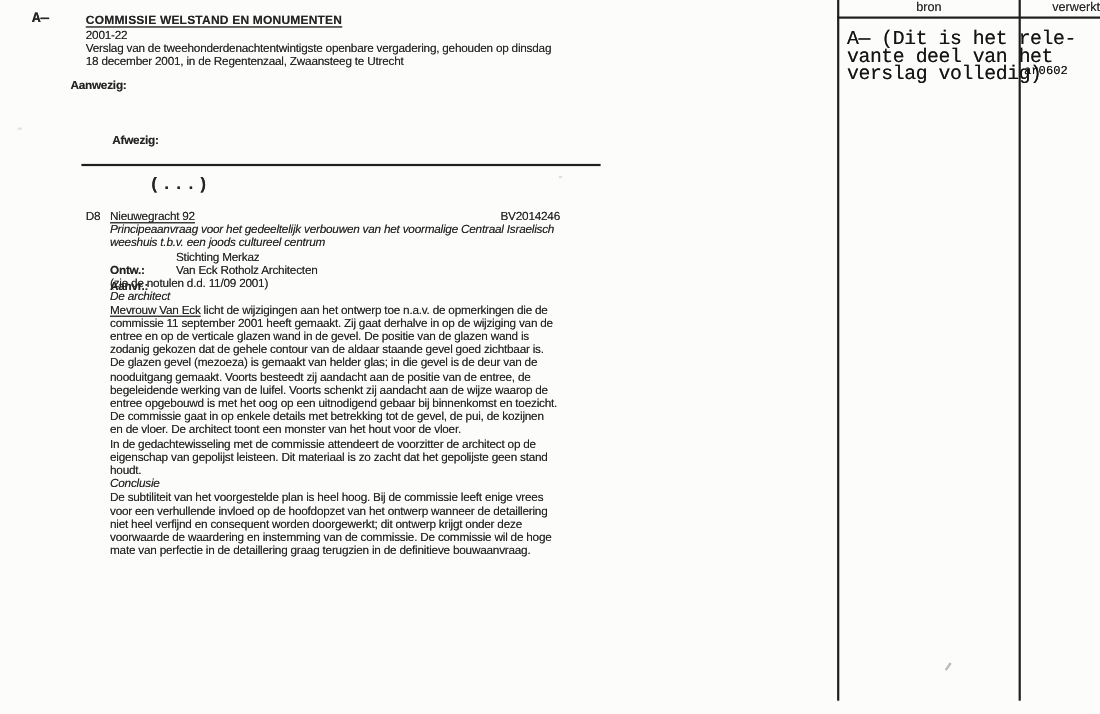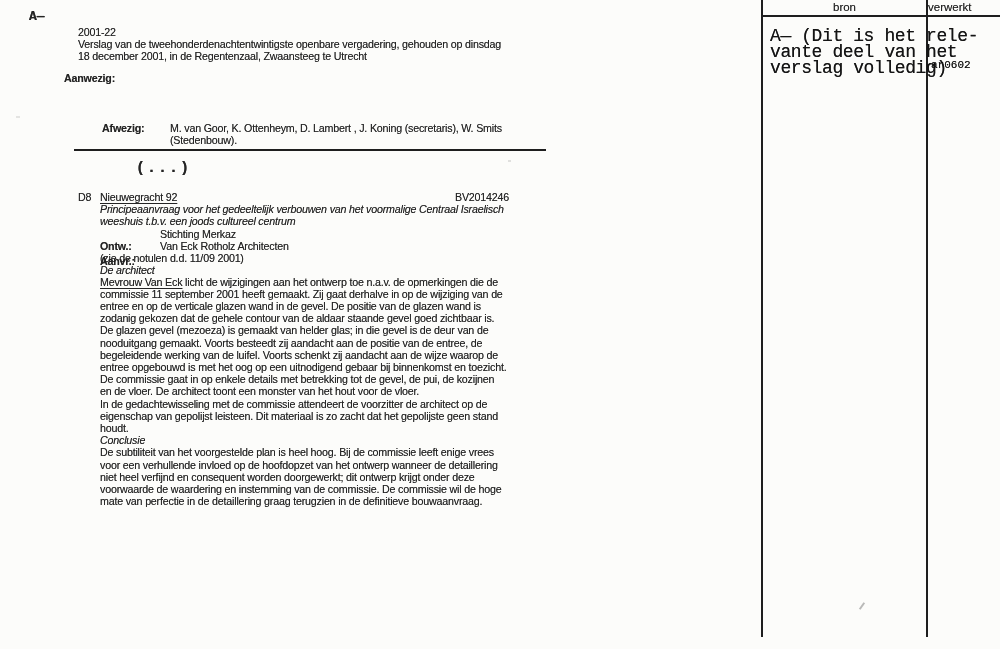--- a/index.html
+++ b/index.html
@@ -20,28 +20,27 @@
   .caps{letter-spacing:.2px;}
   .speck{position:absolute;background:rgba(60,60,60,.35);}
 </style>
 </head>
 <body>
 
 <div class="page">
 
   <div class="abs tw b" style="left:29px;top:9px;font-size:13px;">A—</div>
 
+  <div class="abs ink b u caps" style="left:78px;top:13px;font-size:10.9px;">COMMISSIE WELSTAND EN MONUMENTEN</div>
   <div class="abs ink doc" style="left:78px;top:25.5px;">2001-22</div>
   <div class="abs ink doc-att" style="left:78px;top:37.5px;width:475px;">Verslag van de tweehonderdenachtentwintigste openbare vergadering, gehouden op dinsdag
 18 december 2001, in de Regentenzaal, Zwaansteeg te Utrecht</div>
 
   <div class="abs ink doc-att b" style="left:64px;top:71.5px;">Aanwezig:</div>
   <div class="abs ink doc-att b" style="left:78px;top:121.5px;margin-left:24px;">Afwezig:</div>
-  <div class="abs ink doc-att" style="left:170px;top:121.5px;width:400px;">M. van Goor, K. Ottenheym, D. Lambert , J. Koning (secretaris), W. Smits
-(Stedenbouw).</div>
 
   <div class="rule" style="left:74px;top:149px;width:472px;height:2px;"></div>
 
   <div class="abs tw" style="left:136px;top:160px;font-size:15px;letter-spacing:2px;font-weight:bold;">(...)</div>
 
   <div class="abs ink doc" style="left:78px;top:191px;">D8</div>
   <div class="abs ink doc u" style="left:100px;top:191px;">Nieuwegracht 92</div>
   <div class="abs ink doc" style="left:455px;top:191px;">BV2014246</div>
 
   <div class="abs ink doc i" style="left:100px;top:203px;width:460px;">Principeaanvraag voor het gedeeltelijk verbouwen van het voormalige Centraal Israelisch
@@ -76,21 +75,21 @@
 niet heel verfijnd en consequent worden doorgewerkt; dit ontwerp krijgt onder deze
 voorwaarde de waardering en instemming van de commissie.  De commissie wil de hoge
 mate van perfectie in de detaillering graag terugzien in de definitieve bouwaanvraag.</div>
 
   <div>
     <div class="rule" style="left:761px;top:0;width:2px;height:637px;"></div>
     <div class="rule" style="left:926px;top:0;width:2px;height:637px;"></div>
     <div class="rule" style="left:761px;top:15px;width:239px;height:2px;"></div>
 
     <div class="abs ink" style="left:763px;top:1px;width:163px;text-align:center;font-size:11.5px;">bron</div>
-    <div class="abs ink" style="left:928px;top:1px;width:72px;text-align:left;font-size:11.5px;">verwerkt</div>
+    <div class="abs ink" style="left:928px;top:1px;width:72px;text-align:right;font-size:11.5px;">verwerkt</div>
 
     <div class="abs tw" style="left:770px;top:28px;font-size:18px;line-height:16px;letter-spacing:-.4px;color:#141414;">A— (Dit is het rele-
 vante deel van het
 verslag volledig)</div>
     <div class="abs tw" style="left:931px;top:59px;font-size:11px;color:#141414;">ar0602</div>
   </div>
 
   <div class="speck" style="left:861px;top:602px;width:2px;height:8px;transform:rotate(35deg);"></div>
   <div class="speck" style="left:508px;top:160px;width:3px;height:2px;opacity:.4;"></div>
   <div class="speck" style="left:16px;top:116px;width:4px;height:2px;opacity:.35;"></div>

